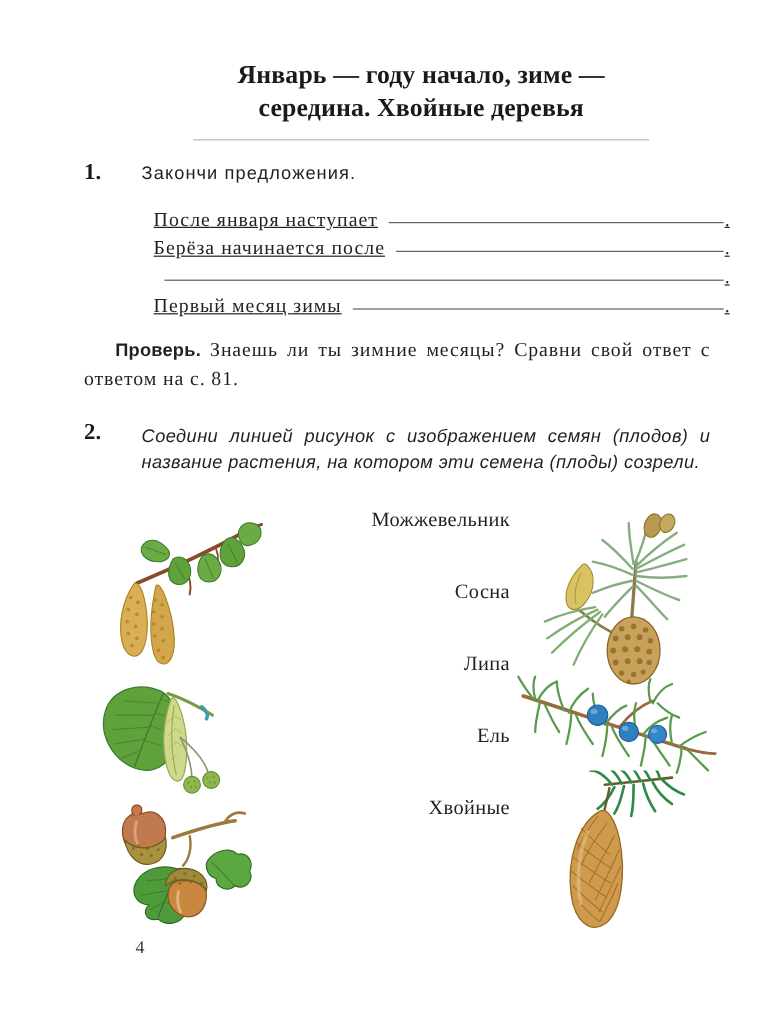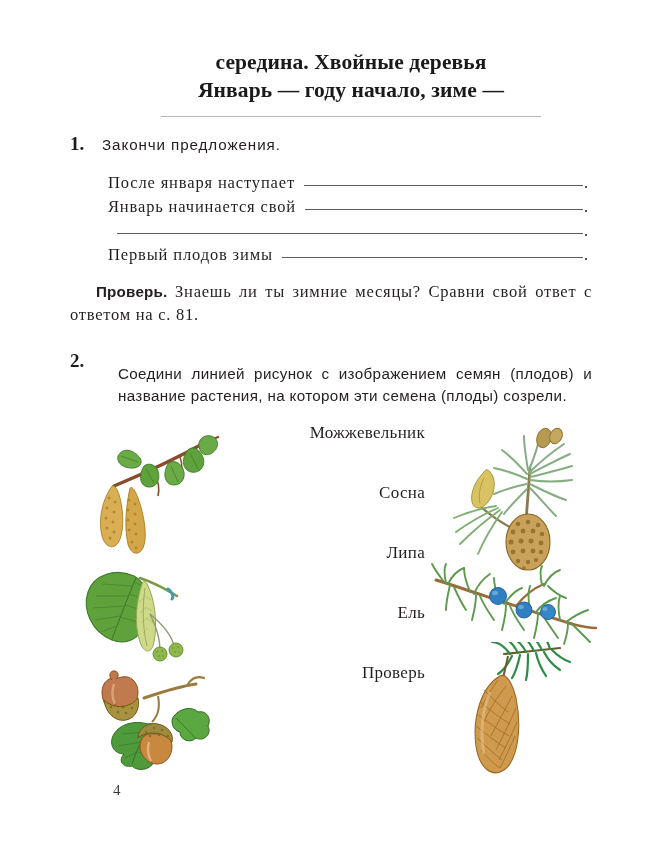--- a/index.html
+++ b/index.html
@@ -62,29 +62,30 @@
     position: absolute;
     font-family: "Liberation Sans", sans-serif;
     font-size: 15.2px;
     line-height: 22px;
     color: #231f20;
   }
 
   
   #task1-num { left: 70px; top: 133px; }
   #task1-instruction {
-    left: 102px; top: 134px; width: 420px;
+    left: 118px; top: 134px; width: 420px;
     letter-spacing: 0.9px;
   }
 
   .sentences {
     position: absolute;
-    left: 108px;
+    left: 128px;
     top: 170px;
     width: 480px;
+    text-decoration: underline;
   }
   .sentence-row {
     position: relative;
     height: 22px;
     margin-bottom: 2px;
     display: flex;
     align-items: baseline;
   }
   .sentence-text {
     font-family: "Liberation Serif", serif;
@@ -134,24 +135,25 @@
     font-family: "Liberation Sans", sans-serif;
     font-weight: bold;
     font-size: 15.2px;
     letter-spacing: 0.2px;
     margin-left: 26px;
   }
 
   
   #task2-num { left: 70px; top: 350px; }
   #task2-instruction {
-    left: 118px; top: 363px; width: 474px;
+    left: 118px; top: 353px; width: 474px;
     letter-spacing: 0.35px;
     text-align: justify;
     text-align-last: left;
+    font-style: italic;
   }
 
   
   .match-area {
     position: absolute;
     left: 0;
     top: 420px;
     width: 650px;
     height: 350px;
   }
@@ -185,63 +187,63 @@
     font-size: 15px;
     color: #3a3a3a;
   }
 </style>
 </head>
 <body>
 
 <div class="page">
 
   <div class="title-block">
+    <div class="title-line">Январь — году начало, зиме —</div>
     <div class="title-line">середина. Хвойные деревья</div>
-    <div class="title-line">Январь — году начало, зиме —</div>
   </div>
   <div class="title-rule"></div>
 
   <div class="task-num" id="task1-num">1.</div>
   <div class="task-body" id="task1-instruction">Закончи предложения.</div>
 
   <div class="sentences">
     <div class="sentence-row">
       <span class="sentence-text">После января наступает</span>
       <span class="sentence-fill"></span>
       <span class="sentence-dot">.</span>
     </div>
     <div class="sentence-row">
-      <span class="sentence-text">Январь начинается свой</span>
+      <span class="sentence-text">Берёза начинается после</span>
       <span class="sentence-fill"></span>
       <span class="sentence-dot">.</span>
     </div>
     <div class="sentence-row">
       <span class="sentence-fill"></span>
       <span class="sentence-dot">.</span>
     </div>
     <div class="sentence-row">
-      <span class="sentence-text">Первый плодов зимы</span>
+      <span class="sentence-text">Первый месяц зимы</span>
       <span class="sentence-fill"></span>
       <span class="sentence-dot">.</span>
     </div>
   </div>
 
   <div class="check-para"><span class="lead-in">Проверь.</span> <span>Знаешь ли ты зимние месяцы? Сравни свой ответ с ответом на с. 81.</span></div>
 
   <div class="task-num" id="task2-num">2.</div>
   <div class="task-body" id="task2-instruction">Соедини линией рисунок с изображением семян (плодов) и название растения, на котором эти семена (плоды) созрели.</div>
 
   <div class="match-area">
 
     <div class="names-col">
       <div class="name-item">Можжевельник</div>
       <div class="name-item">Сосна</div>
       <div class="name-item">Липа</div>
       <div class="name-item">Ель</div>
-      <div class="name-item">Проверь</div>
+      <div class="name-item">Хвойные</div>
     </div>
 
     <div class="fig" style="left:88px; top:8px;">
       <svg width="150" height="130" viewBox="0 0 150 130">
 
         <path d="M26 58 C50 48, 82 34, 118 14" stroke="#8a4b2a" stroke-width="3.2" fill="none" stroke-linecap="round"></path>
         <path d="M118 14 L130 9" stroke="#8a4b2a" stroke-width="2.4" fill="none" stroke-linecap="round"></path>
 
         <path d="M66 44 C70 52, 72 60, 70 68" stroke="#8a4b2a" stroke-width="1.6" fill="none"></path>
         <path d="M92 29 C95 37, 94 45, 90 52" stroke="#8a4b2a" stroke-width="1.5" fill="none"></path>

